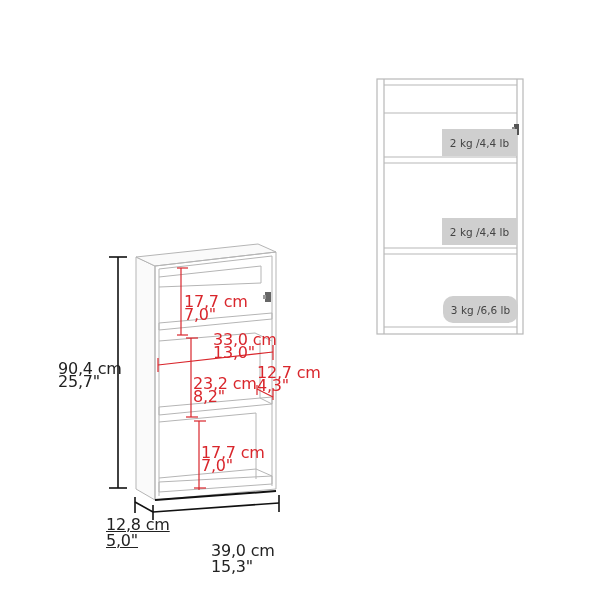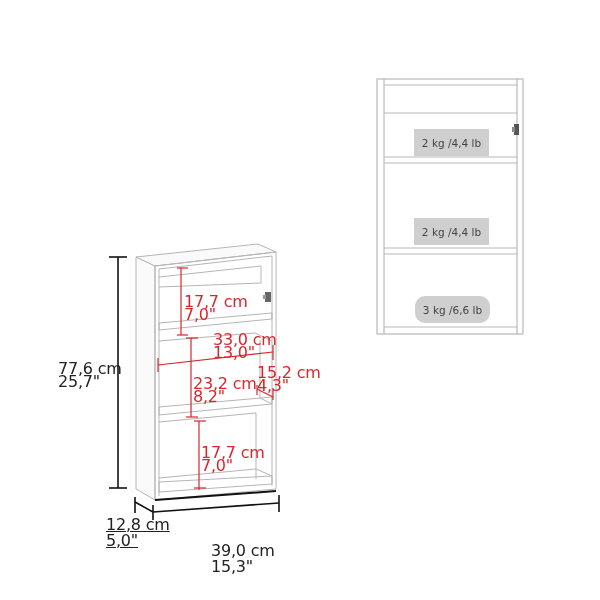--- a/index.html
+++ b/index.html
@@ -3,21 +3,21 @@
   <meta charset="utf-8">
   <style>
     html, body { margin: 0; padding: 0; background: #ffffff; }
     body { width: 600px; height: 600px; position: relative; overflow: hidden;
            font-family: "DejaVu Sans", "Liberation Sans", sans-serif; }
     svg.stage { position: absolute; left: 0; top: 0; }
     .lbl { position: absolute; font-size: 16px; line-height: 13px; white-space: nowrap; letter-spacing: -0.2px; }
     .black { color: #222222; }
     .red { color: #d9262c; }
     .tag { position: absolute; background: #cfcfcf; color: #444444; font-size: 10.5px;
-           display: flex; align-items: center; justify-content: center; height: 27px; width: 75px; }
+           display: flex; align-items: center; justify-content: center; height: 27px; width: 75px; margin-left: 28px; }
   </style>
 </head>
 <body>
 
 <svg class="stage" width="600" height="600" viewBox="0 0 600 600" xmlns="http://www.w3.org/2000/svg">
 
   <g fill="none" stroke="#b5b5b5" stroke-width="1">
 
     <polygon points="136,257 155,266 155,500 136,489" fill="#fafafa"></polygon>
 
@@ -104,21 +104,21 @@
     <line x1="384" y1="254" x2="517" y2="254"></line>
     <line x1="384" y1="327" x2="517" y2="327"></line>
   </g>
   <g>
     <rect x="514" y="124" width="5" height="11" fill="#555"></rect>
     <rect x="512" y="127" width="3" height="5" fill="#888"></rect>
   </g>
 </svg>
 
 <div class="lbl black" style="left:58px; top:362px;">
-  <div>77,6 cm</div>
+  <div>90,4 cm</div>
   <div>25,7"</div>
 </div>
 <div class="lbl black" style="left:106px; top:518px;text-decoration:underline;">
   <div>12,8 cm</div>
   <div style="margin-top:3px">5,0"</div>
 </div>
 <div class="lbl black" style="left:211px; top:515px;margin-top:29px;">
   <div>39,0 cm</div>
   <div style="margin-top:3px">15,3"</div>
 </div>
@@ -129,21 +129,21 @@
 </div>
 <div class="lbl red" style="left:213px; top:333px;">
   <div>33,0 cm</div>
   <div>13,0"</div>
 </div>
 <div class="lbl red" style="left:193px; top:377px;">
   <div>23,2 cm</div>
   <div>8,2"</div>
 </div>
 <div class="lbl red" style="left:257px; top:366px;">
-  <div>15,2 cm</div>
+  <div>12,7 cm</div>
   <div>4,3"</div>
 </div>
 <div class="lbl red" style="left:201px; top:446px;">
   <div>17,7 cm</div>
   <div>7,0"</div>
 </div>
 
 <div class="tag" style="left:414px; top:129px;">2 kg /4,4 lb</div>
 <div class="tag" style="left:414px; top:218px;">2 kg /4,4 lb</div>
 <div class="tag" style="left:415px; top:296px;border-radius:10px;">3 kg /6,6 lb</div>

